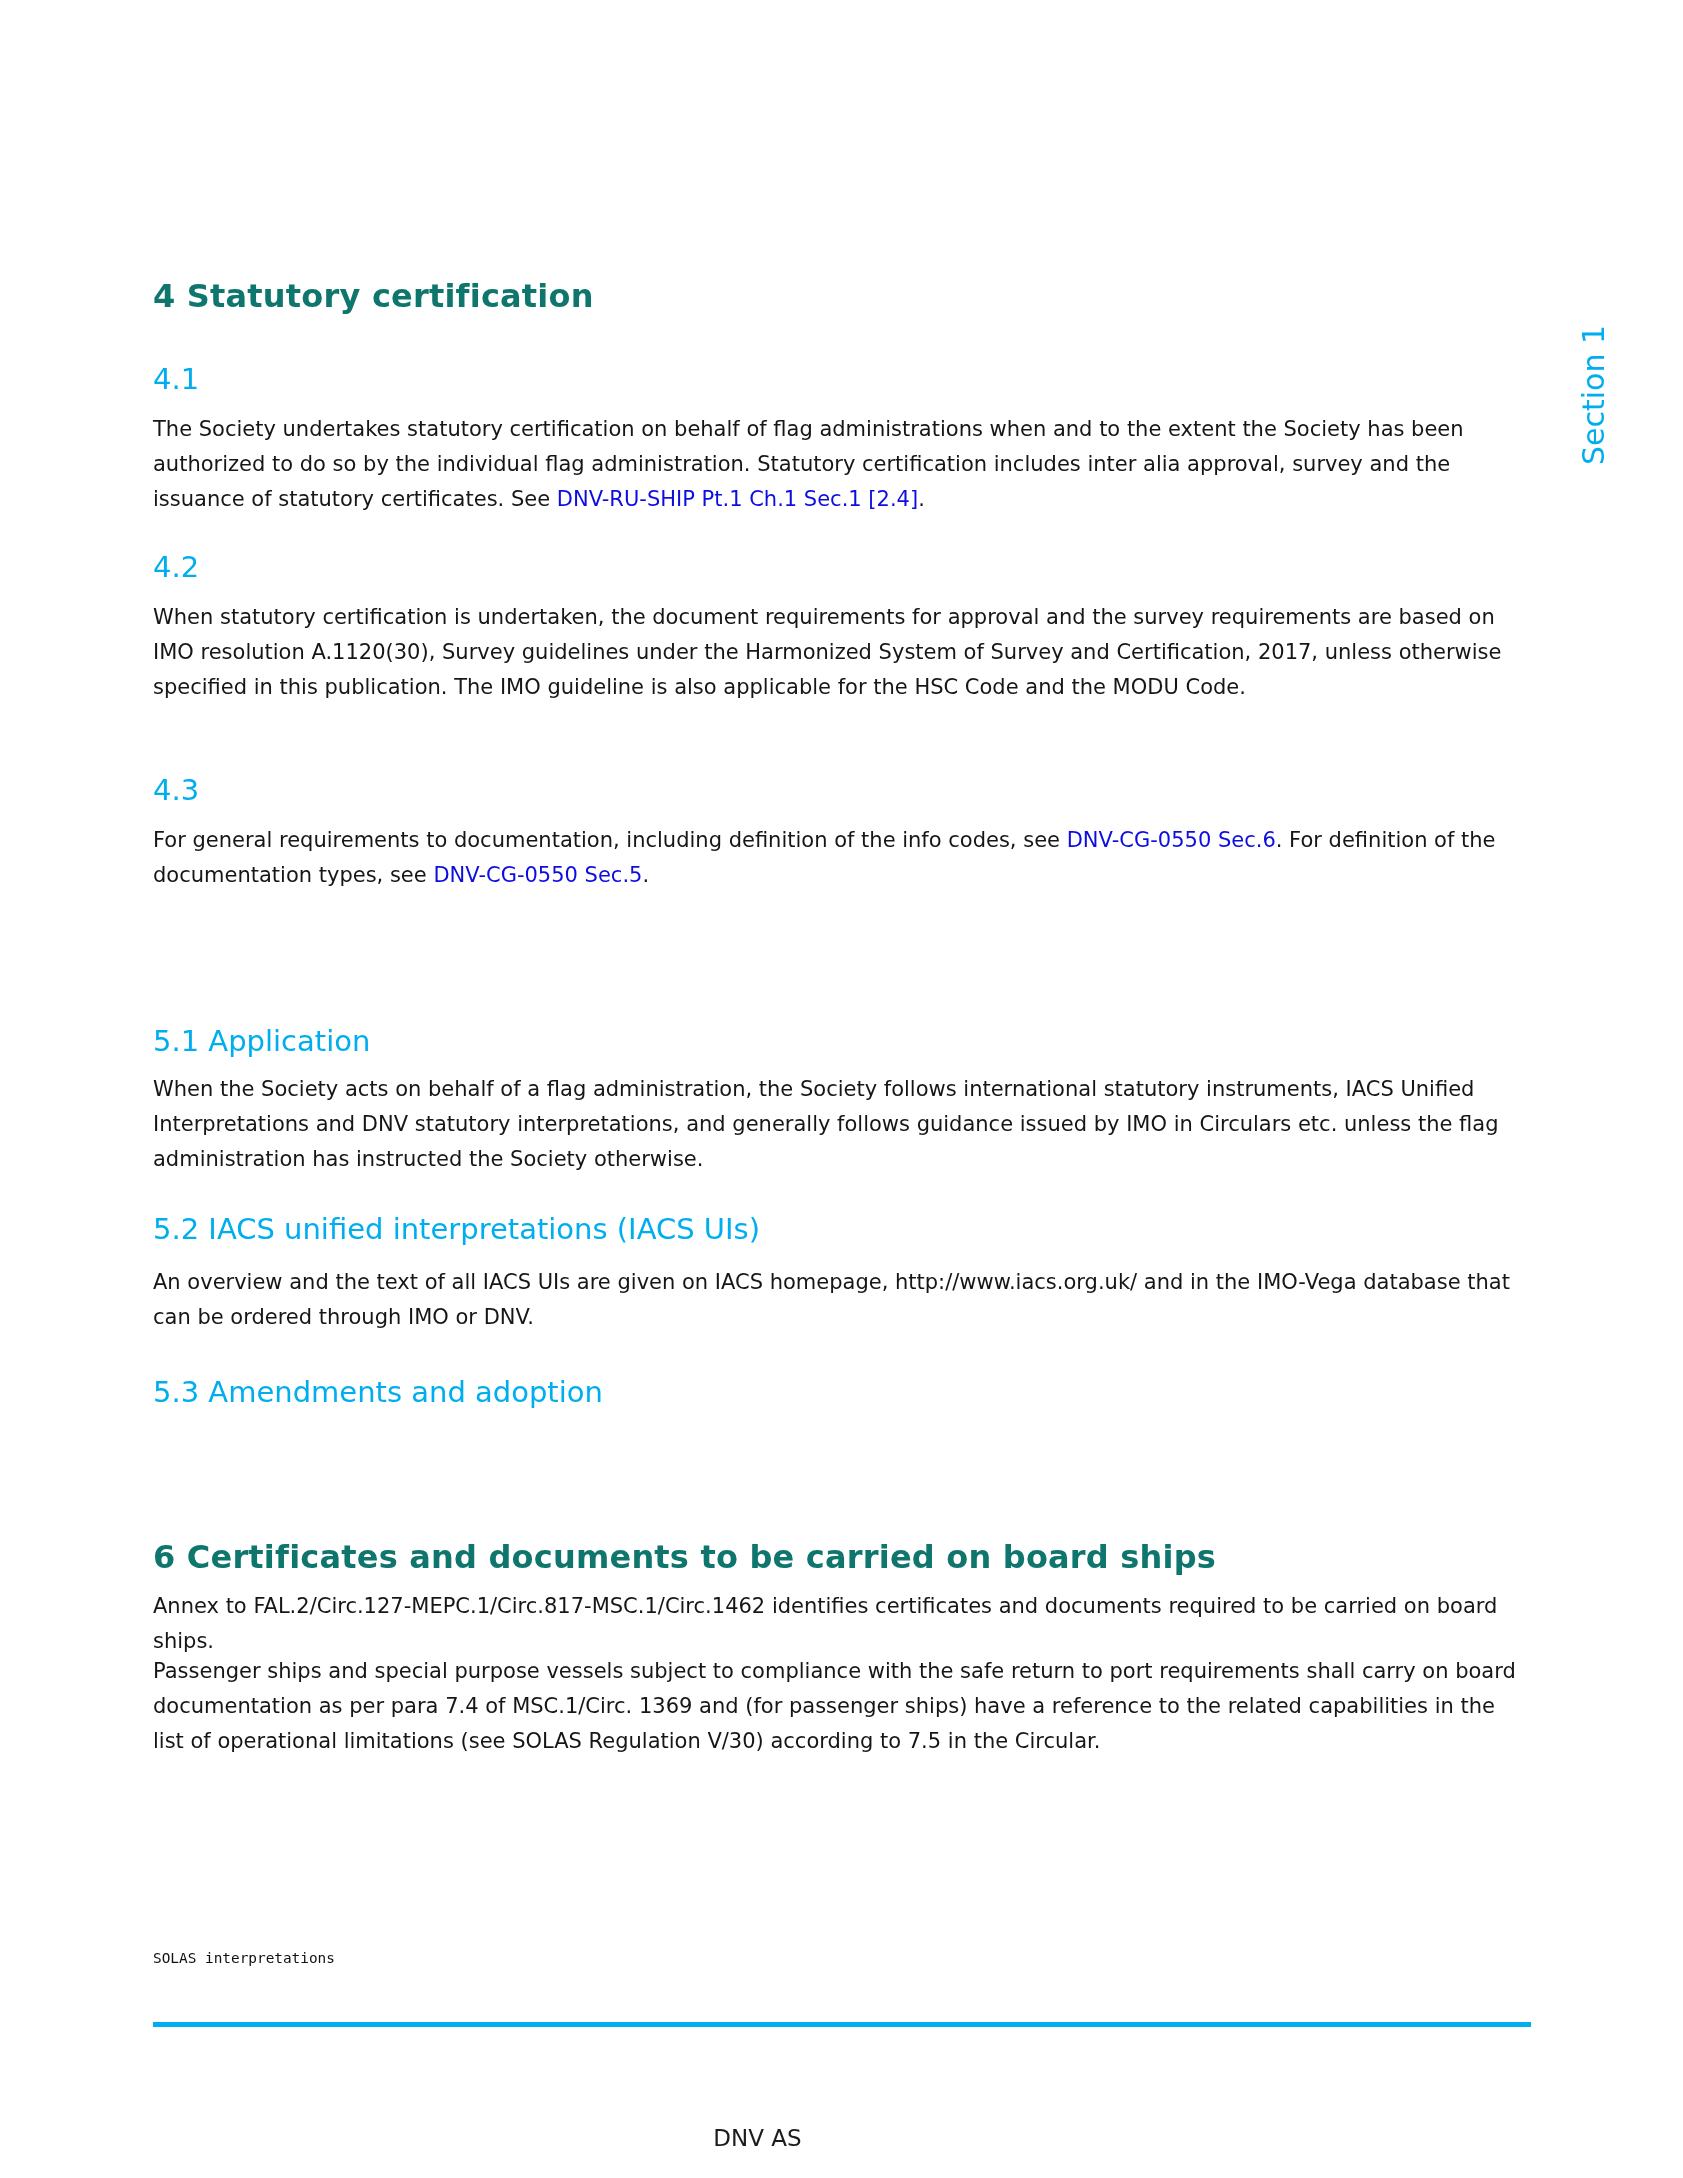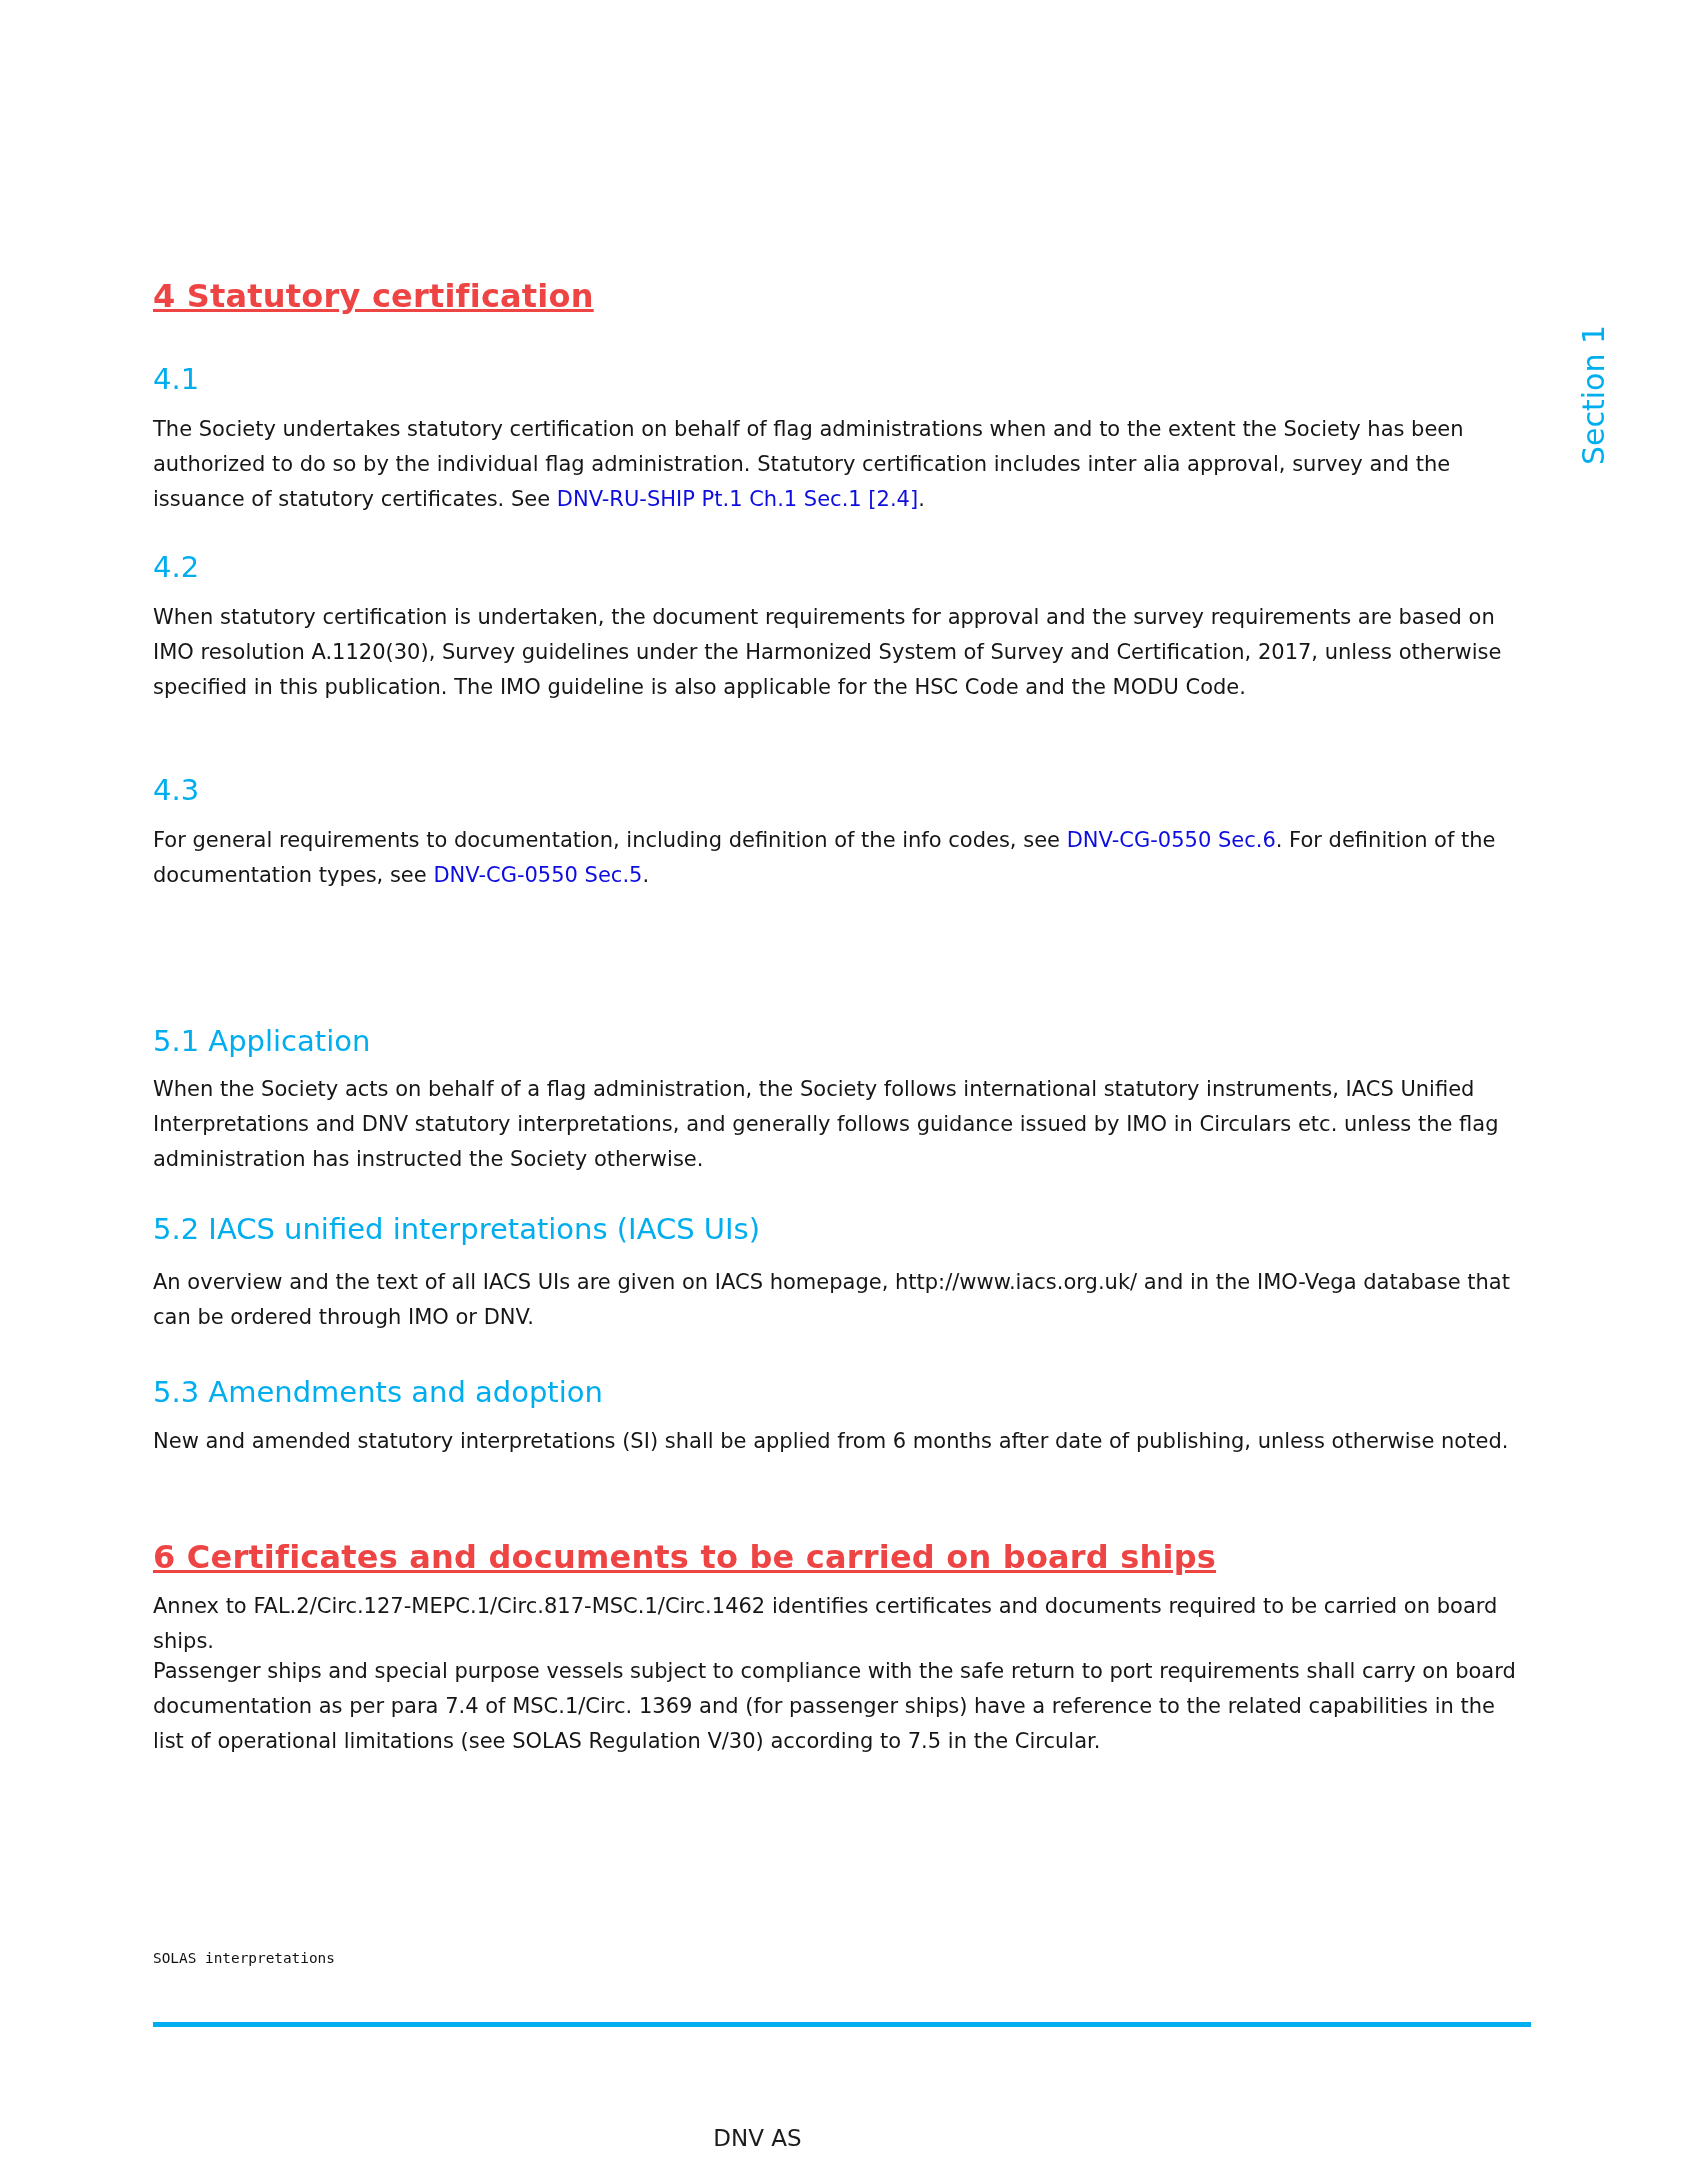--- a/index.html
+++ b/index.html
@@ -15,23 +15,22 @@
     font-family: "DejaVu Sans", "Liberation Sans", sans-serif;
     color: #161616;
     overflow: hidden;
   }
   .abs { position: absolute; left: 153px; width: 1378px; }
 
   .h1 {
     margin: 0;
     font-size: 32px;
     font-weight: bold;
-    color: #ef4444;
+    color: #0f766e;
     letter-spacing: 0.2px;
-    text-decoration: underline;
   }
   .h2 {
     margin: 0;
     font-size: 29px;
     font-weight: normal;
     color: #00aeef;
   }
   .body {
     margin: 0;
     font-size: 21px;
@@ -138,21 +137,20 @@
   <p class="body abs pos-p43"><span>For general requirements to documentation, including definition of the info codes, see </span><a class="link">DNV-CG-0550 Sec.6</a><span>. For definition of the documentation types, see </span><a class="link">DNV-CG-0550 Sec.5</a><span>.</span></p>
 
 
   <h2 class="h2 abs pos-h51">5.1 Application</h2>
   <p class="body abs pos-p51">When the Society acts on behalf of a flag administration, the Society follows international statutory instruments, IACS Unified Interpretations and DNV statutory interpretations, and generally follows guidance issued by IMO in Circulars etc. unless the flag administration has instructed the Society otherwise.</p>
 
   <h2 class="h2 abs pos-h52">5.2 IACS unified interpretations (IACS UIs)</h2>
   <p class="body abs pos-p52">An overview and the text of all IACS UIs are given on IACS homepage, http://www.iacs.org.uk/ and in the IMO-Vega database that can be ordered through IMO or DNV.</p>
 
   <h2 class="h2 abs pos-h53">5.3 Amendments and adoption</h2>
-  <p class="body abs pos-p53">New and amended statutory interpretations (SI) shall be applied from 6 months after date of publishing, unless otherwise noted.</p>
 
   <h1 class="h1 abs pos-h6">6 Certificates and documents to be carried on board ships</h1>
   <p class="body abs pos-p61">Annex to FAL.2/Circ.127-MEPC.1/Circ.817-MSC.1/Circ.1462 identifies certificates and documents required to be carried on board ships.</p>
   <p class="body abs pos-p62">Passenger ships and special purpose vessels subject to compliance with the safe return to port requirements shall carry on board documentation as per para 7.4 of MSC.1/Circ. 1369 and (for passenger ships) have a reference to the related capabilities in the list of operational limitations (see SOLAS Regulation V/30) according to 7.5 in the Circular.</p>
 
   <div class="footer-rule"></div>
   <div class="footer-line2">SOLAS interpretations</div>
   <div class="publisher">DNV AS</div>
 
 </div>

